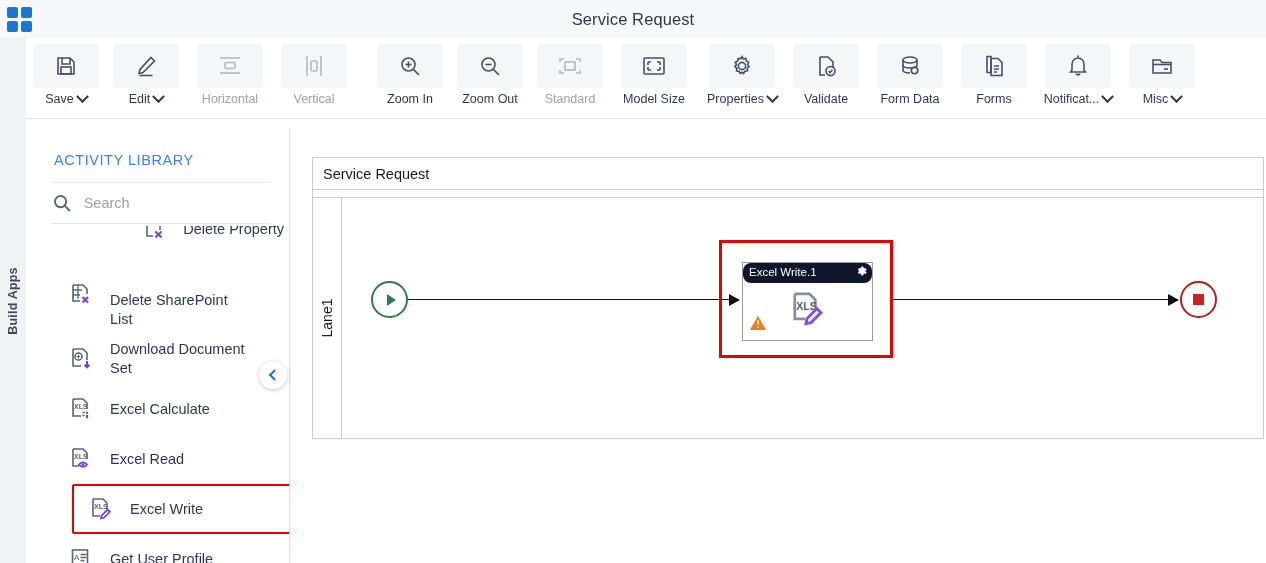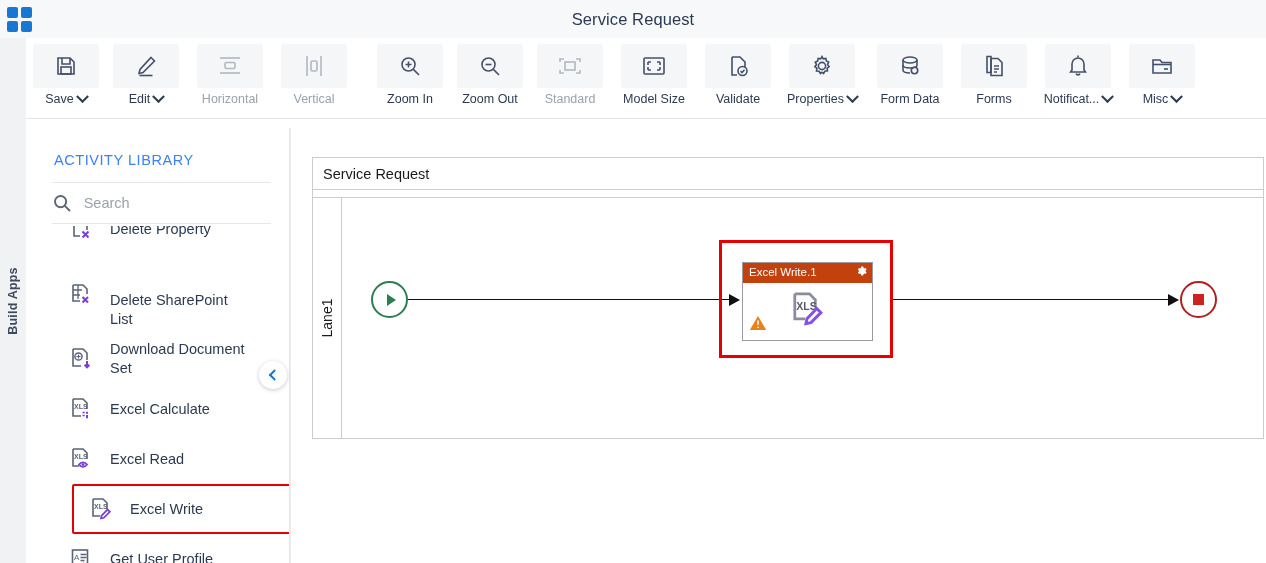--- a/index.html
+++ b/index.html
@@ -155,21 +155,21 @@
   .act .alabel {
     font-size: 14.5px; color: #2b3a52; line-height: 19px;
   }
   .act.selected {
     border: 2px solid #e60000;
     border-radius: 2px;
     padding-left: 12px;
     margin-right: -4px;
     margin-left: 20px;
   }
-  .act.clipped { margin-top: -22px; }
+  .act.clipped { margin-top: -22px; justify-content: flex-end; }
 
   
   .collapse-handle {
     position: absolute;
     left: 259px; top: 361px;
     width: 28px; height: 28px;
     border-radius: 50%;
     background: #ffffff;
     box-shadow: 0 1px 4px rgba(0,0,0,.22);
     display: flex; align-items: center; justify-content: center;
@@ -259,23 +259,24 @@
     cursor: pointer;
   }
   .node-task {
     position: absolute; left: 20px; top: 19px;
     width: 131px; height: 79px;
     border: 1px solid #9c9c9c;
     background: #ffffff;
   }
   .node-task .nhead {
     height: 20px;
-    background: #c2410c;
+    background: #0f172a;
     display: flex; align-items: center; justify-content: space-between;
     padding: 0 5px 2px 6px;
+    border-radius: 8px;
   }
   .node-task .nhead .ntitle {
     font-size: 11.5px; color: #ffffff; white-space: nowrap;
   }
   .node-task .nbody {
     position: relative;
     height: 58px;
     display: flex; align-items: center; justify-content: center;
   }
   .node-task .warn {
@@ -410,44 +411,44 @@
         <svg width="26" height="22" viewBox="0 0 26 22">
             <rect x="3" y="3" width="20" height="16" rx="1"></rect>
             <path d="M7 7v3M7 7h3M19 7v3M19 7h-3M7 15v-3M7 15h3M19 15v-3M19 15h-3"></path>
           </svg>
       </div>
       <div class="lbl">
           <span>Model Size</span>
         </div>
     </div>
 
+    <div class="tbtn wide">
+      <div class="iconbox">
+        <svg width="24" height="24" viewBox="0 0 24 24">
+            <circle cx="12" cy="12" r="3.6"></circle>
+            <path d="M12 2.6l1.3 2.3 2.6-.5.4 2.6 2.4 1.1-1.2 2.4 1.6 2.1-2 1.7.4 2.6-2.6.3-1.3 2.3L12 18.2l-1.6 1.4-1.3-2.3-2.6-.3.4-2.6-2-1.7 1.6-2.1-1.2-2.4L7.7 7l.4-2.6 2.6.5z"></path>
+          </svg>
+      </div>
+      <div class="lbl">
+          <span>Properties</span>
+          <span class="caret"></span>
+        </div>
+    </div>
+
     <div class="tbtn">
       <div class="iconbox">
         <svg width="24" height="24" viewBox="0 0 24 24">
             <path d="M6 3h8l5 5v5.5"></path>
             <path d="M6 3v18h5"></path>
             <circle cx="16.5" cy="17" r="4.5"></circle>
             <path d="M14.6 17.1l1.4 1.4 2.5-2.7"></path>
           </svg>
       </div>
       <div class="lbl">
           <span>Validate</span>
-        </div>
-    </div>
-
-    <div class="tbtn wide">
-      <div class="iconbox">
-        <svg width="24" height="24" viewBox="0 0 24 24">
-            <circle cx="12" cy="12" r="3.6"></circle>
-            <path d="M12 2.6l1.3 2.3 2.6-.5.4 2.6 2.4 1.1-1.2 2.4 1.6 2.1-2 1.7.4 2.6-2.6.3-1.3 2.3L12 18.2l-1.6 1.4-1.3-2.3-2.6-.3.4-2.6-2-1.7 1.6-2.1-1.2-2.4L7.7 7l.4-2.6 2.6.5z"></path>
-          </svg>
-      </div>
-      <div class="lbl">
-          <span>Properties</span>
-          <span class="caret"></span>
         </div>
     </div>
 
     <div class="tbtn wide">
       <div class="iconbox">
         <svg width="24" height="24" viewBox="0 0 24 24">
             <ellipse cx="12" cy="6" rx="7" ry="3"></ellipse>
             <path d="M5 6v5c0 1.7 3.1 3 7 3s7-1.3 7-3V6"></path>
             <path d="M5 11v5c0 1.7 3.1 3 7 3"></path>
             <circle cx="16.5" cy="16.5" r="3.2"></circle>

